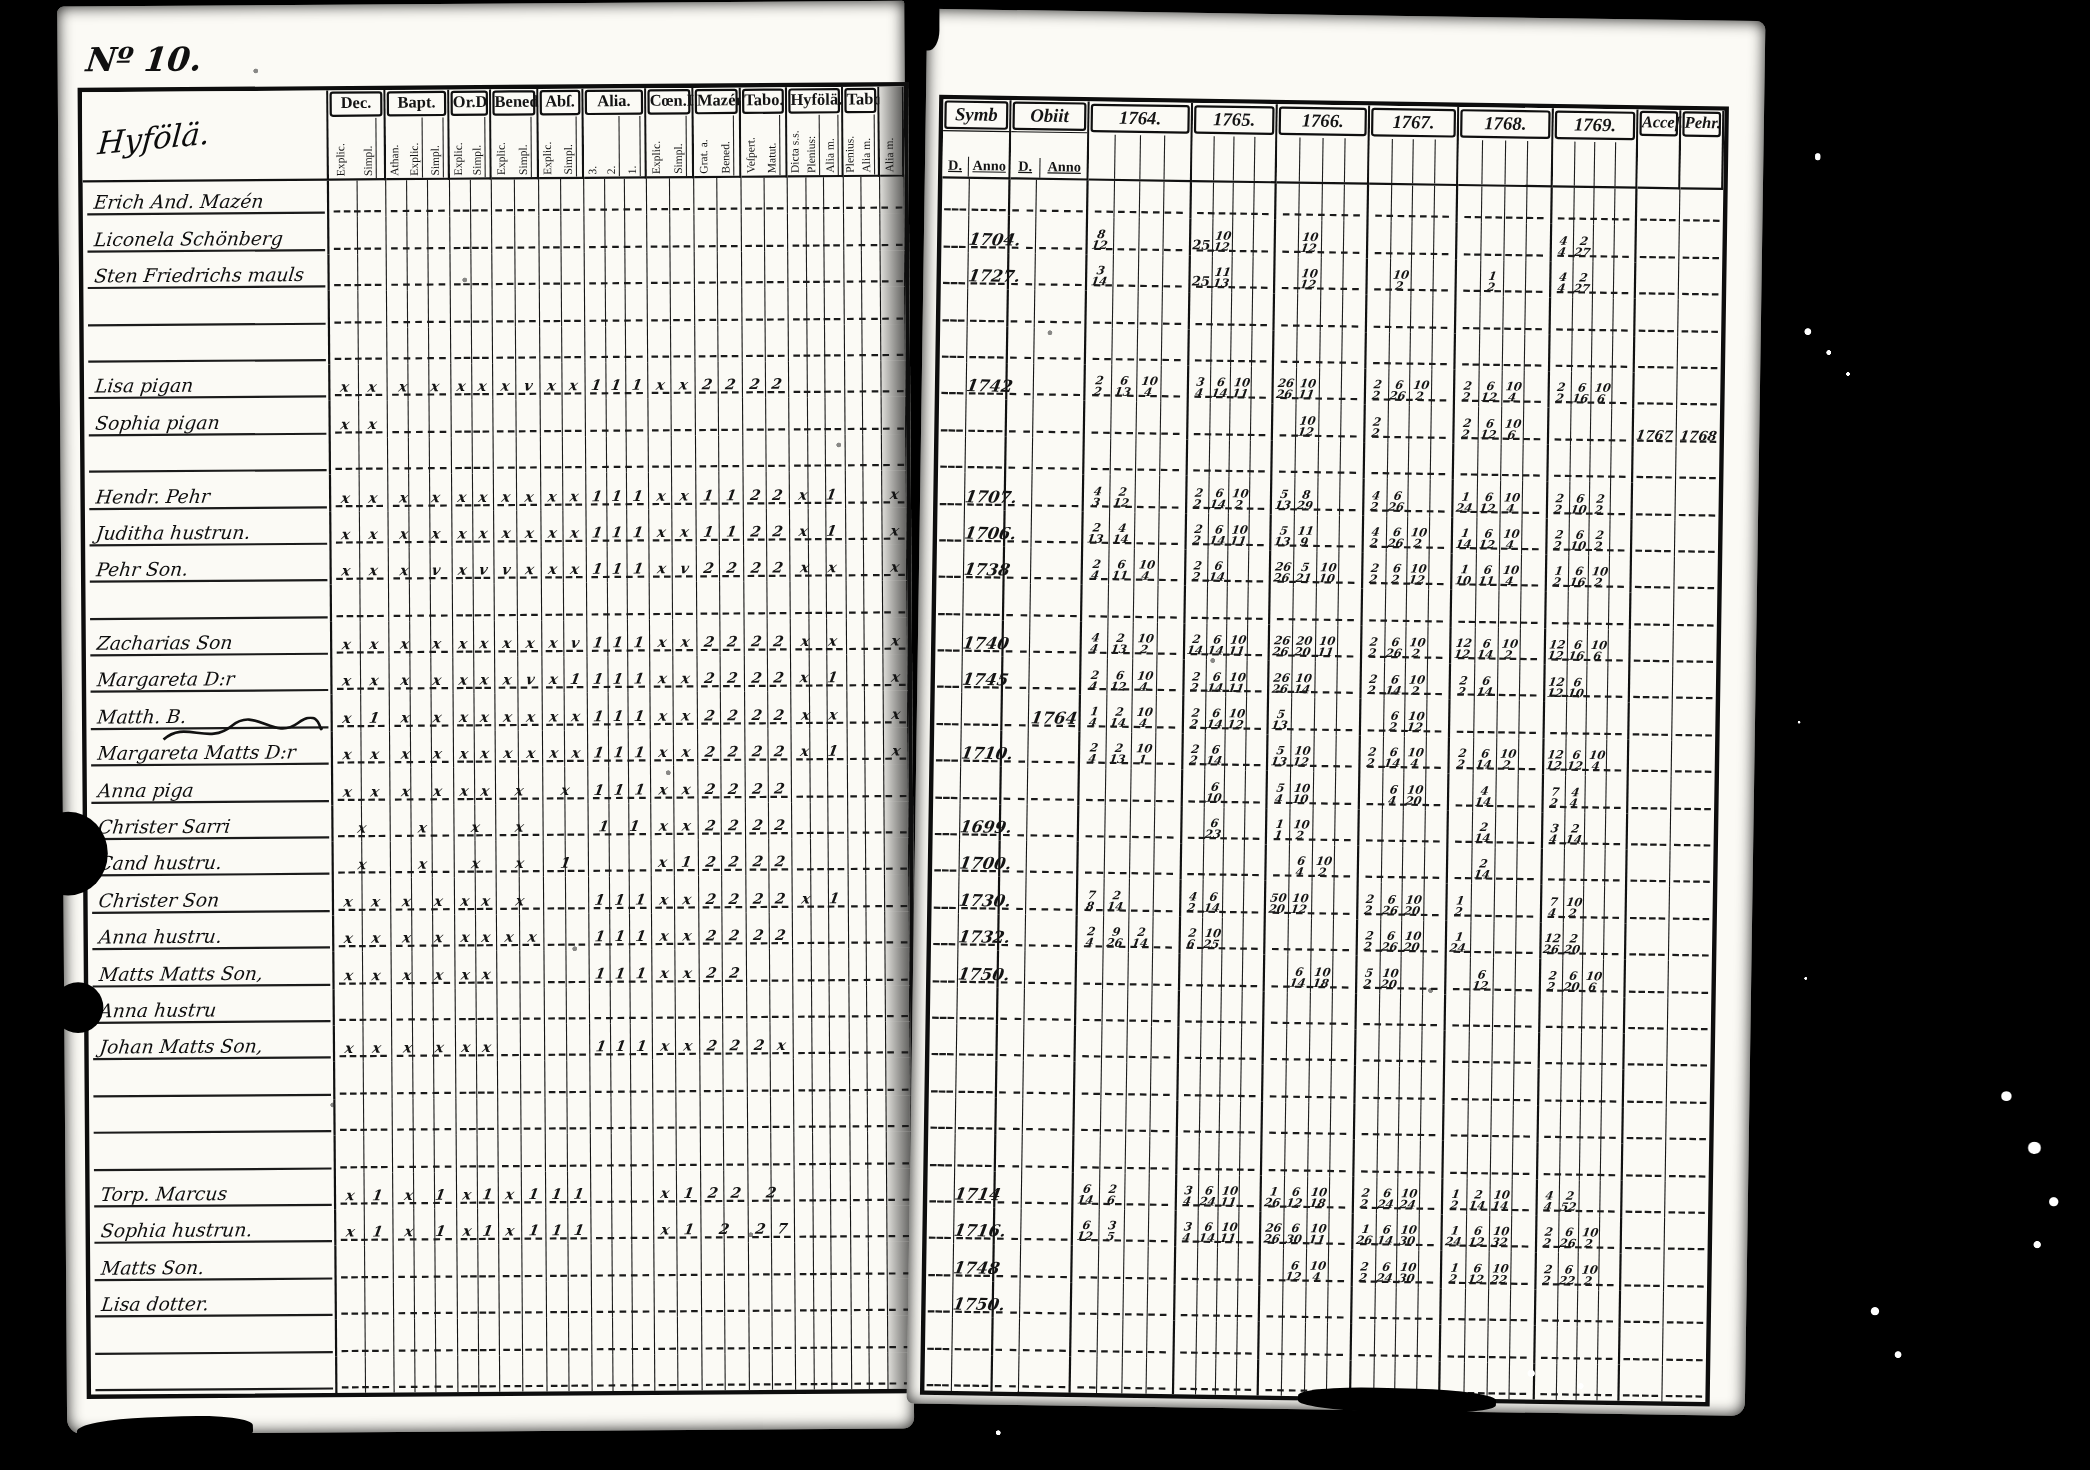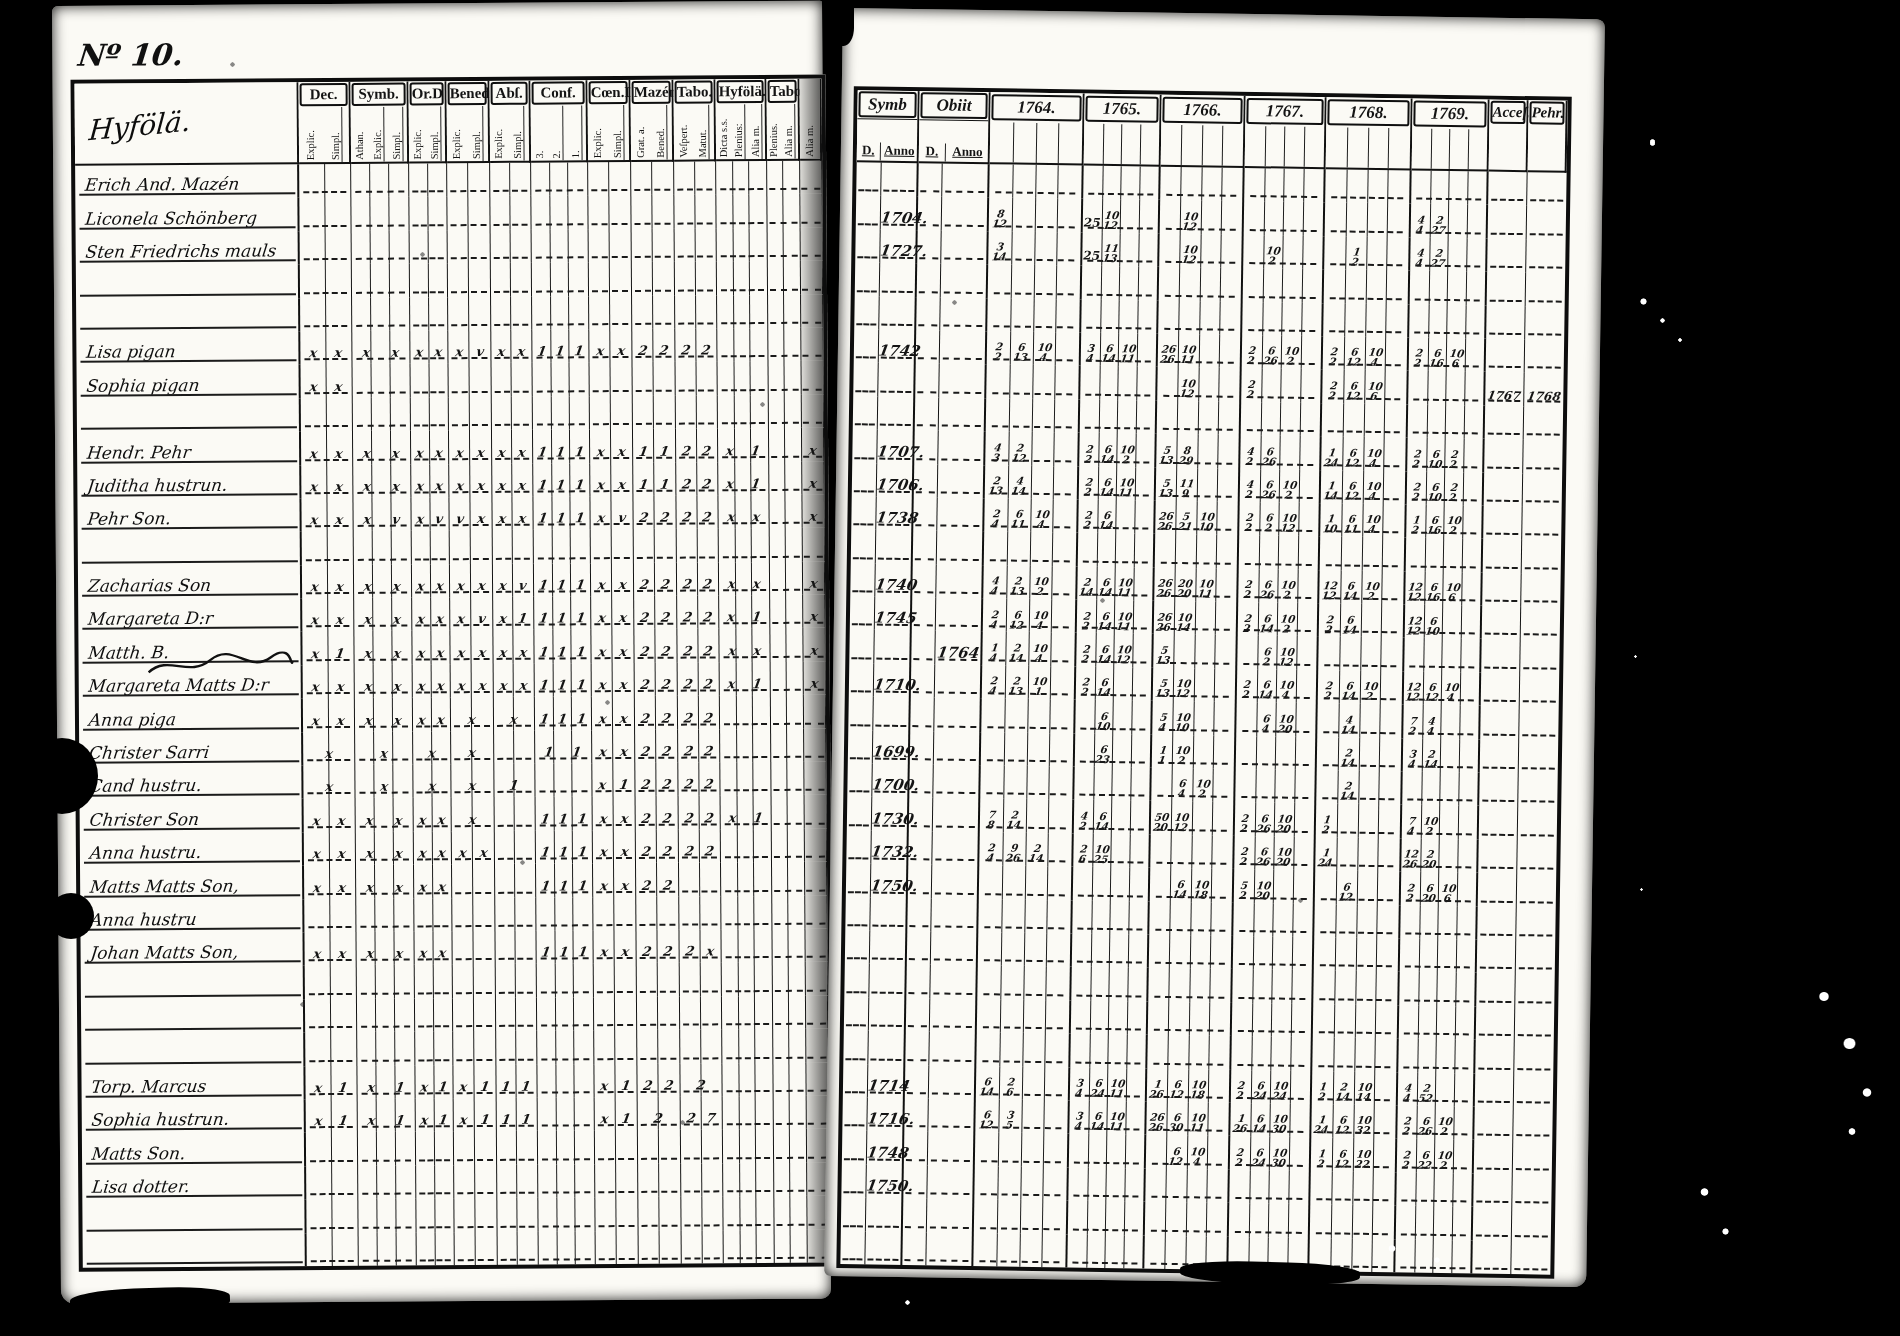--- a/index.html
+++ b/index.html
@@ -93,21 +93,21 @@
         <div class="sign hand" style="left: 14px; top: 26px; font-size: 28px; transform: rotate(-5deg) skewX(-10deg);">Hyfölä.</div>
       </div>
       <div class="hcell">
         <div class="hbox">Dec.</div>
         <div class="vsubs">
           <div class="vsub">Explic.</div>
           <div class="vsub">Simpl.</div>
         </div>
       </div>
       <div class="hcell">
-        <div class="hbox">Symb.</div>
+        <div class="hbox">Bapt.</div>
         <div class="vsubs">
           <div class="vsub">Athan.</div>
           <div class="vsub">Explic.</div>
           <div class="vsub">Simpl.</div>
         </div>
       </div>
       <div class="hcell">
         <div class="hbox">Or.D</div>
         <div class="vsubs">
           <div class="vsub">Explic.</div>
@@ -122,21 +122,21 @@
         </div>
       </div>
       <div class="hcell">
         <div class="hbox">Abſ.</div>
         <div class="vsubs">
           <div class="vsub">Explic.</div>
           <div class="vsub">Simpl.</div>
         </div>
       </div>
       <div class="hcell">
-        <div class="hbox">Conf.</div>
+        <div class="hbox">Alia.</div>
         <div class="vsubs">
           <div class="vsub">3.</div>
           <div class="vsub">2.</div>
           <div class="vsub">1.</div>
         </div>
       </div>
       <div class="hcell">
         <div class="hbox">Cœn.D</div>
         <div class="vsubs">
           <div class="vsub">Explic.</div>

